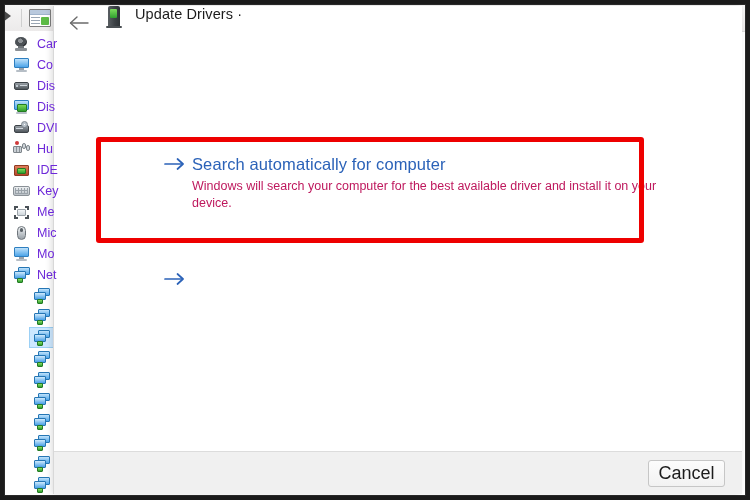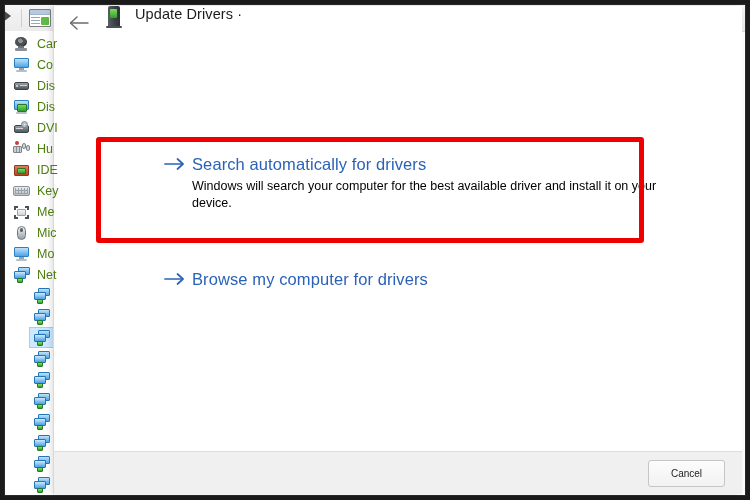--- a/index.html
+++ b/index.html
@@ -58,21 +58,21 @@
   .tree-row{
     position:relative;height:21px;display:flex;align-items:center;
     padding-left:8px;white-space:nowrap;
   }
   .tree-row.child{padding-left:28px;}
   .tree-row.sel .selbg{
     position:absolute;left:24px;top:0;width:70px;height:21px;
     background:#cde8ff;border:1px solid #9cd0f5;box-sizing:border-box;
   }
   .tree-label{
-    font-size:12.5px;color:#4d7c0f;margin-left:7px;position:relative;z-index:2;
+    font-size:12.5px;color:#6d28d9;margin-left:7px;position:relative;z-index:2;
   }
   .ti{position:relative;width:17px;height:16px;flex:0 0 17px;z-index:2;}
 
   
   .ic-camera .lens{position:absolute;left:2px;top:1px;width:12px;height:10px;border-radius:50%;
      background:radial-gradient(circle at 45% 38%,#8e9296 0 25%,#4b5055 26% 60%,#2c3034 61% 100%);}
   .ic-camera .stand{position:absolute;left:5px;top:10px;width:6px;height:3px;background:#6d7276;}
   .ic-camera .base{position:absolute;left:2px;top:12px;width:12px;height:3px;border-radius:1px;
      background:#8b9095;}
 
@@ -175,21 +175,21 @@
   .opt-row{display:flex;align-items:flex-start;}
   .opt-arrow{
     flex:0 0 28px;padding-top:3px;
   }
   .opt-arrow svg{display:block;}
   .opt-text{flex:1;}
   .opt-title{
     font-size:16.5px;color:#2b62b8;line-height:21px;letter-spacing:.1px;
   }
   .opt-desc{
-    font-size:12.5px;color:#000000;line-height:17px;margin-top:3px;max-width:486px;
+    font-size:12.5px;color:#be185d;line-height:17px;margin-top:3px;max-width:486px;
   }
 
   #opt-auto{top:148px;}
   #opt-browse{top:263px;}
 
   
   #highlight-box{
     position:absolute;left:42px;top:131px;width:548px;height:106px;
     border:5px solid #ee0000;border-radius:3px;
     box-sizing:border-box;pointer-events:none;
@@ -197,21 +197,21 @@
 
   
   #dlg-footer{
     position:absolute;left:0;right:0;bottom:0;height:42px;
     background:#f0f0f0;border-top:1px solid #dcdcdc;
   }
   #cancel-button{
     position:absolute;right:17px;top:8px;width:75px;height:25px;
     background:linear-gradient(#fcfcfc,#f2f2f2);
     border:1px solid #c6c6c6;border-radius:3px;
-    font-family:"Liberation Sans", sans-serif;font-size:10px;color:#1c1c1c;
+    font-family:"Liberation Sans", sans-serif;font-size:18px;color:#1c1c1c;
     display:flex;align-items:center;justify-content:center;cursor:pointer;
   }
 </style>
 </head>
 <body>
 
 <div id="screen">
 
   <div id="devmgr">
 
@@ -433,36 +433,35 @@
 
     <div class="option" id="opt-auto">
       <div class="opt-row">
         <div class="opt-arrow">
           <svg width="22" height="14" viewBox="0 0 22 14" aria-hidden="true">
             <path d="M1 7 H18.5" fill="none" stroke="#2b62b8" stroke-width="1.7" stroke-linecap="round"></path>
             <path d="M13.5 2 L19 7 L13.5 12" fill="none" stroke="#2b62b8" stroke-width="1.7" stroke-linecap="round" stroke-linejoin="round"></path>
           </svg>
         </div>
         <div class="opt-text">
-          <div class="opt-title">Search automatically for drivers</div>
+          <div class="opt-title">Search automatically for computer</div>
           <div class="opt-desc">Windows will search your computer for the best available driver and install it on your device.</div>
         </div>
       </div>
     </div>
 
     <div class="option" id="opt-browse">
       <div class="opt-row">
         <div class="opt-arrow">
           <svg width="22" height="14" viewBox="0 0 22 14" aria-hidden="true">
             <path d="M1 7 H18.5" fill="none" stroke="#2b62b8" stroke-width="1.7" stroke-linecap="round"></path>
             <path d="M13.5 2 L19 7 L13.5 12" fill="none" stroke="#2b62b8" stroke-width="1.7" stroke-linecap="round" stroke-linejoin="round"></path>
           </svg>
         </div>
         <div class="opt-text">
-          <div class="opt-title">Browse my computer for drivers</div>
         </div>
       </div>
     </div>
 
     <div id="highlight-box"></div>
 
     <div id="dlg-footer">
       <div id="cancel-button">Cancel</div>
     </div>
   </div>

